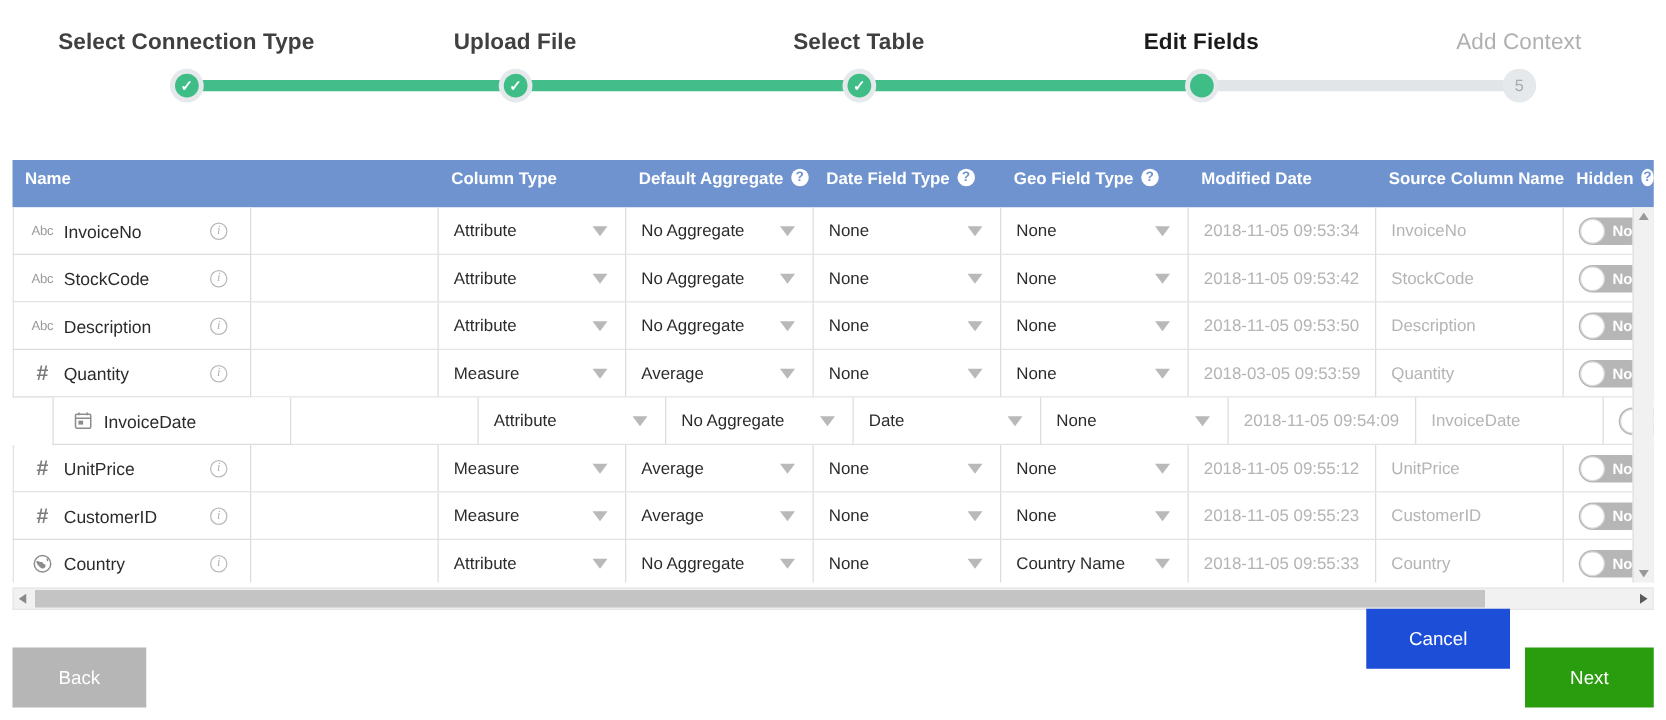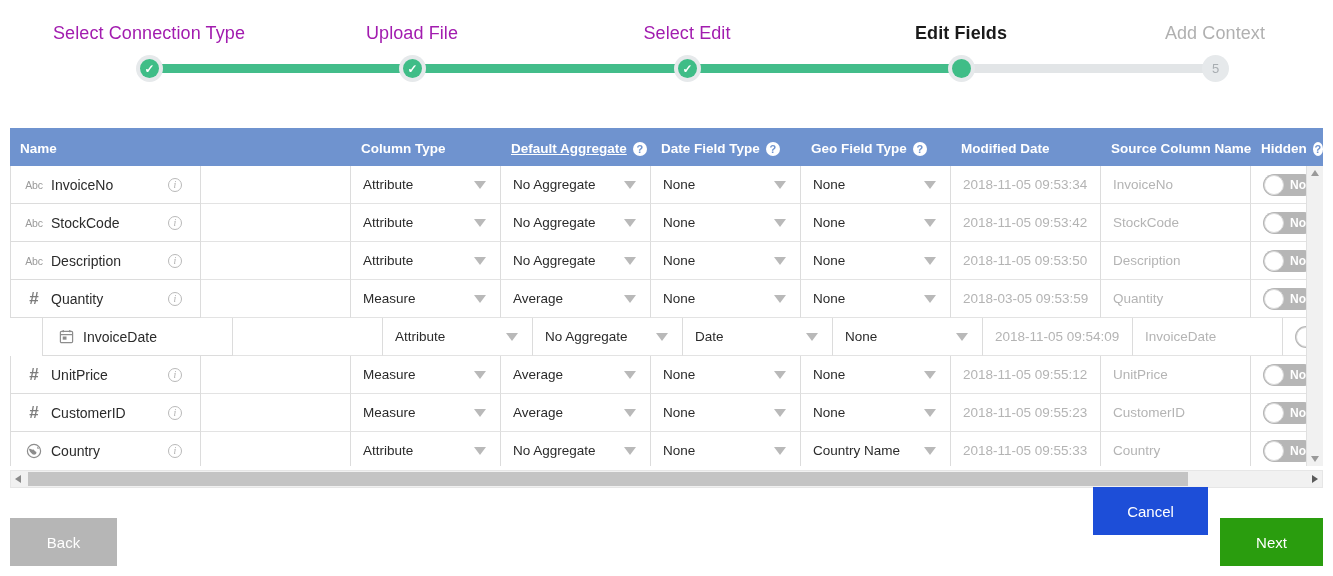--- a/index.html
+++ b/index.html
@@ -22,21 +22,21 @@
     top: 22px;
     width: 260px;
     text-align: center;
   }
   .step-label {
     font-size: 18px;
     line-height: 22px;
     white-space: nowrap;
     letter-spacing: .1px;
   }
-  .step.done .step-label { color: #a21caf; }
+  .step.done .step-label { color: #404040; font-weight: bold; }
   .step.active .step-label { color: #1a1a1a; font-weight: bold; }
   .step.todo .step-label { color: #b0b0b0; }
 
   .track {
     position: absolute;
     top: 64px;
     height: 9px;
     border-radius: 5px;
     background: #e2e5e7;
   }
@@ -83,21 +83,21 @@
     position: absolute;
     left: 0; top: 0;
     width: 1313px; height: 38px;
     background: #6f93cf;
     color: #ffffff;
   }
   .hcell {
     position: absolute;
     top: 0; height: 28px;
     display: flex;
-    align-items: flex-end;
+    align-items: center;
     font-size: 13.5px;
     font-weight: bold;
     color: #ffffff;
     padding-left: 10px;
     white-space: nowrap;
   }
   .qmark {
     display: inline-flex;
     align-items: center;
     justify-content: center;
@@ -292,21 +292,21 @@
       <div class="inner">
         <span class="check">✓</span>
       </div>
     </div>
     <div class="step done" style="left: 282px;"><span class="step-label">Upload File</span></div>
     <div class="node" style="left: 399px;">
       <div class="inner">
         <span class="check">✓</span>
       </div>
     </div>
-    <div class="step done" style="left: 557px;"><span class="step-label">Select Edit</span></div>
+    <div class="step done" style="left: 557px;"><span class="step-label">Select Table</span></div>
     <div class="node" style="left: 674px;">
       <div class="inner">
         <span class="check">✓</span>
       </div>
     </div>
     <div class="step active" style="left: 831px;"><span class="step-label">Edit Fields</span></div>
     <div class="node" style="left: 948px;">
       <div class="inner"></div>
     </div>
     <div class="step todo" style="left: 1085px;"><span class="step-label">Add Context</span></div>
@@ -316,21 +316,21 @@
   </div>
 
 <div id="grid-wrap">
   <div id="grid-head">
       <div class="hcell" style="left: 0px; width: 191px;">
         <span>Name</span>
       </div>
       <div class="hcell" style="left: 341px; width: 150px;">
         <span>Column Type</span>
       </div>
-      <div class="hcell" style="left: 491px; width: 150px; text-decoration: underline;">
+      <div class="hcell" style="left: 491px; width: 150px;">
         <span>Default Aggregate</span>
         <span class="qmark">?</span>
       </div>
       <div class="hcell" style="left: 641px; width: 150px;">
         <span>Date Field Type</span>
         <span class="qmark">?</span>
       </div>
       <div class="hcell" style="left: 791px; width: 150px;">
         <span>Geo Field Type</span>
         <span class="qmark">?</span>

